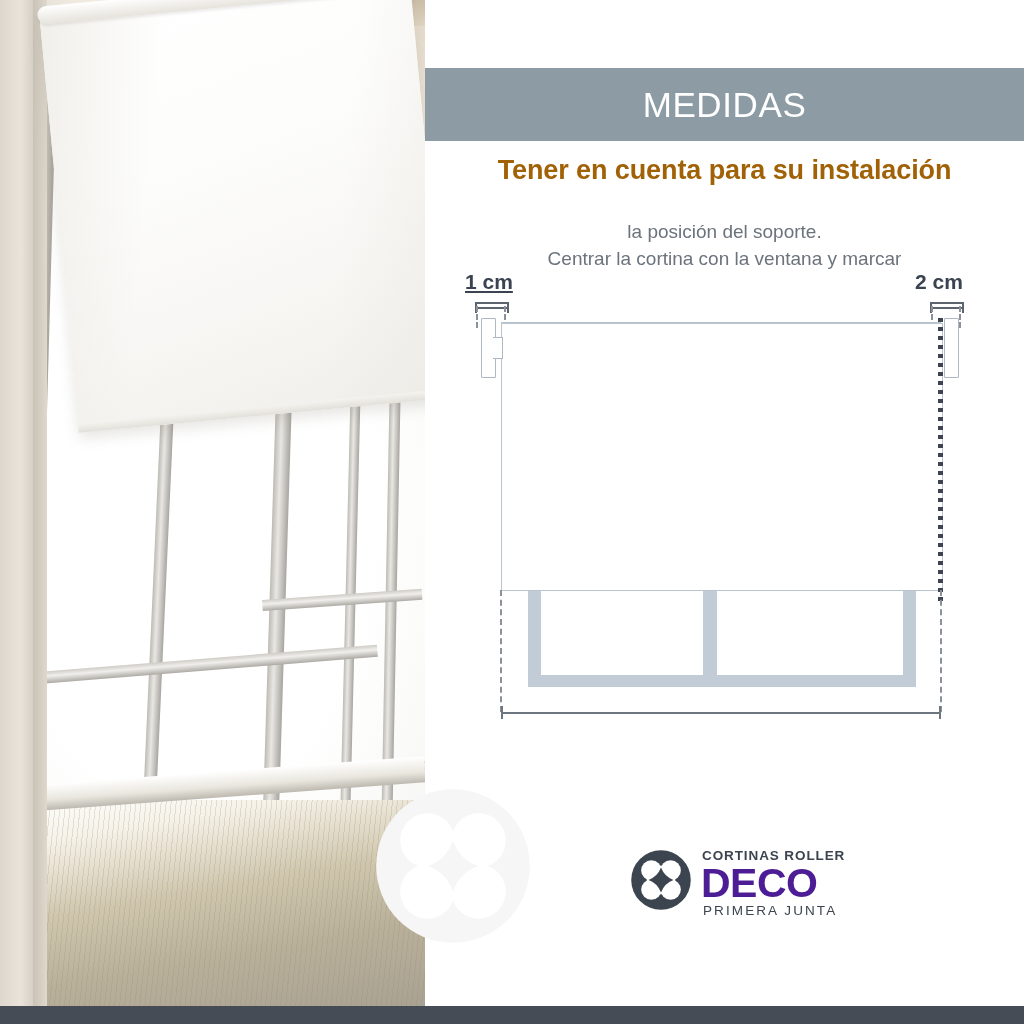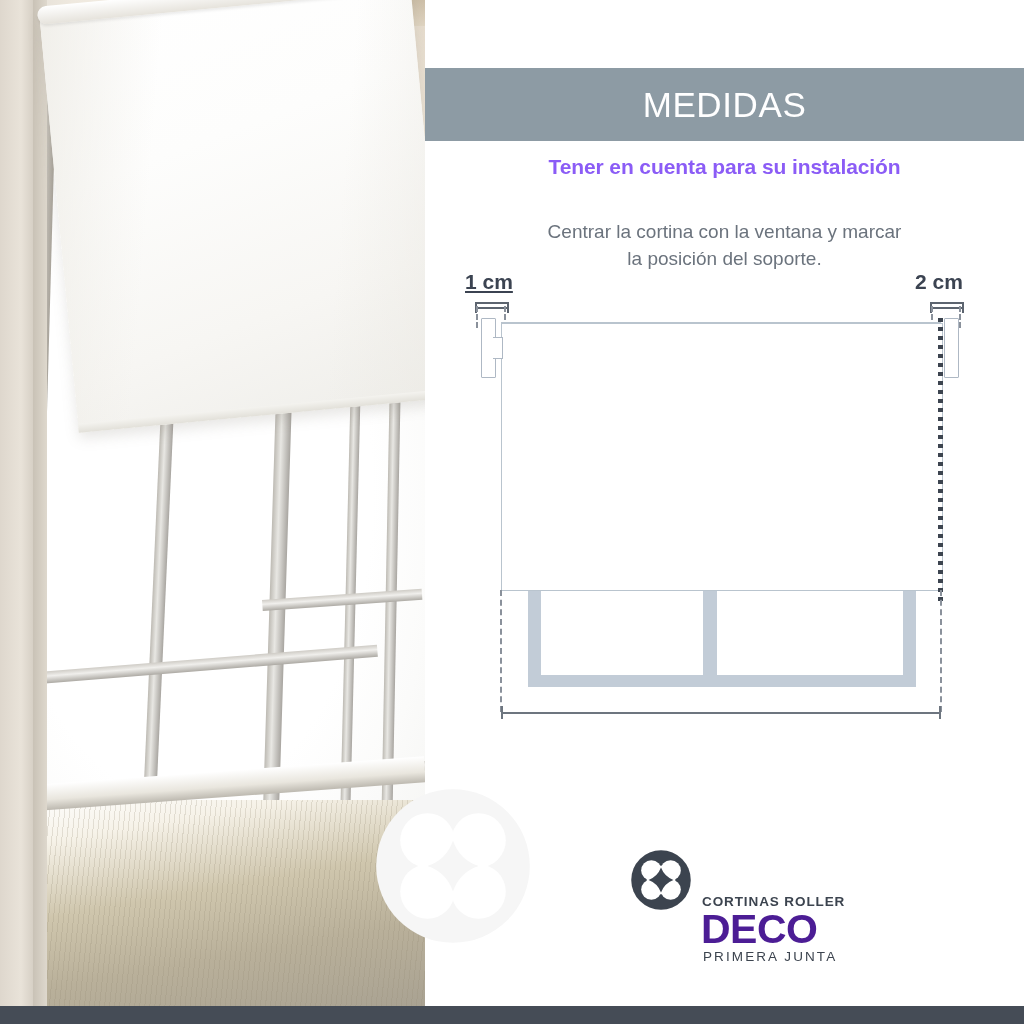--- a/index.html
+++ b/index.html
@@ -57,21 +57,21 @@
   .panel{position:absolute;left:425px;top:0;width:599px;height:1006px;background:#ffffff;}
 
   .banner{position:absolute;left:0;top:68px;width:599px;height:73px;background:#8d9ba4;}
   .banner-txt{position:absolute;left:0;top:68px;width:599px;height:73px;
     display:flex;align-items:center;justify-content:center;
     color:#ffffff;font-size:35px;letter-spacing:.6px;white-space:nowrap;}
   .banner-light{font-weight:300;}
   .banner-bold{font-weight:700;margin-left:11px;}
 
   .subtitle{position:absolute;left:0;top:155px;width:599px;text-align:center;
-    color:#8b5cf6;font-size:21px;font-weight:700;letter-spacing:-.1px;}
+    color:#a16207;font-size:27px;font-weight:700;letter-spacing:-.1px;}
 
   .instr{position:absolute;left:0;top:218px;width:599px;text-align:center;
     color:#6b737d;font-size:19px;line-height:27px;font-weight:400;}
 
   
   .dimlbl{position:absolute;color:#3b4351;font-size:21px;font-weight:700;}
   .dim1{left:40px;top:270px;text-decoration:underline;}
   .dim2{left:490px;top:270px;}
 
   
@@ -108,21 +108,21 @@
 
   .bottomnote{position:absolute;left:0;top:738px;width:599px;text-align:center;
     color:#6b737d;font-size:19.5px;font-weight:400;}
 
   
   .watermark{position:absolute;left:-52px;top:786px;width:160px;height:160px;opacity:1;}
 
   
   .logo{position:absolute;left:205px;top:845px;width:215px;height:72px;}
   .logo-mark{position:absolute;left:0;top:4px;width:62px;height:62px;}
-  .logo-txt{position:absolute;left:72px;top:0;width:145px;height:72px;margin-top:46px;}
+  .logo-txt{position:absolute;left:72px;top:0;width:145px;height:72px;}
   .logo-top{position:absolute;left:0;top:3px;font-size:13.5px;font-weight:700;color:#3c444f;letter-spacing:.9px;white-space:nowrap;}
   .logo-mid{position:absolute;left:-1px;top:16px;font-size:41px;font-weight:700;color:#4c1d95;letter-spacing:-.5px;line-height:44px;white-space:nowrap;}
   .logo-bot{position:absolute;left:1px;top:58px;font-size:13.5px;font-weight:400;color:#3c444f;letter-spacing:2.1px;white-space:nowrap;}
 
   
   .footer{position:absolute;left:0;top:1006px;width:1024px;height:18px;background:#454c56;}
 </style>
 </head>
 <body>
 
@@ -163,22 +163,22 @@
   <div class="panel">
 
     <div class="banner"></div>
     <div class="banner-txt">
       <span class="banner-light">MEDIDAS</span>
     </div>
 
     <div class="subtitle">Tener en cuenta para su instalación</div>
 
     <div class="instr">
+      <div>la posición del soporte.</div>
       <div>Centrar la cortina con la ventana y marcar</div>
-      <div>la posición del soporte.</div>
     </div>
 
     <div class="dimlbl dim1">1 cm</div>
     <div class="dimlbl dim2">2 cm</div>
 
     <div class="diagram">
 
       <div class="cal" style="left:50px;top:302px;width:30px;"></div>
       <div class="vdash" style="left:51px;top:306px;height:22px;"></div>
       <div class="vdash" style="left:79px;top:306px;height:22px;"></div>

